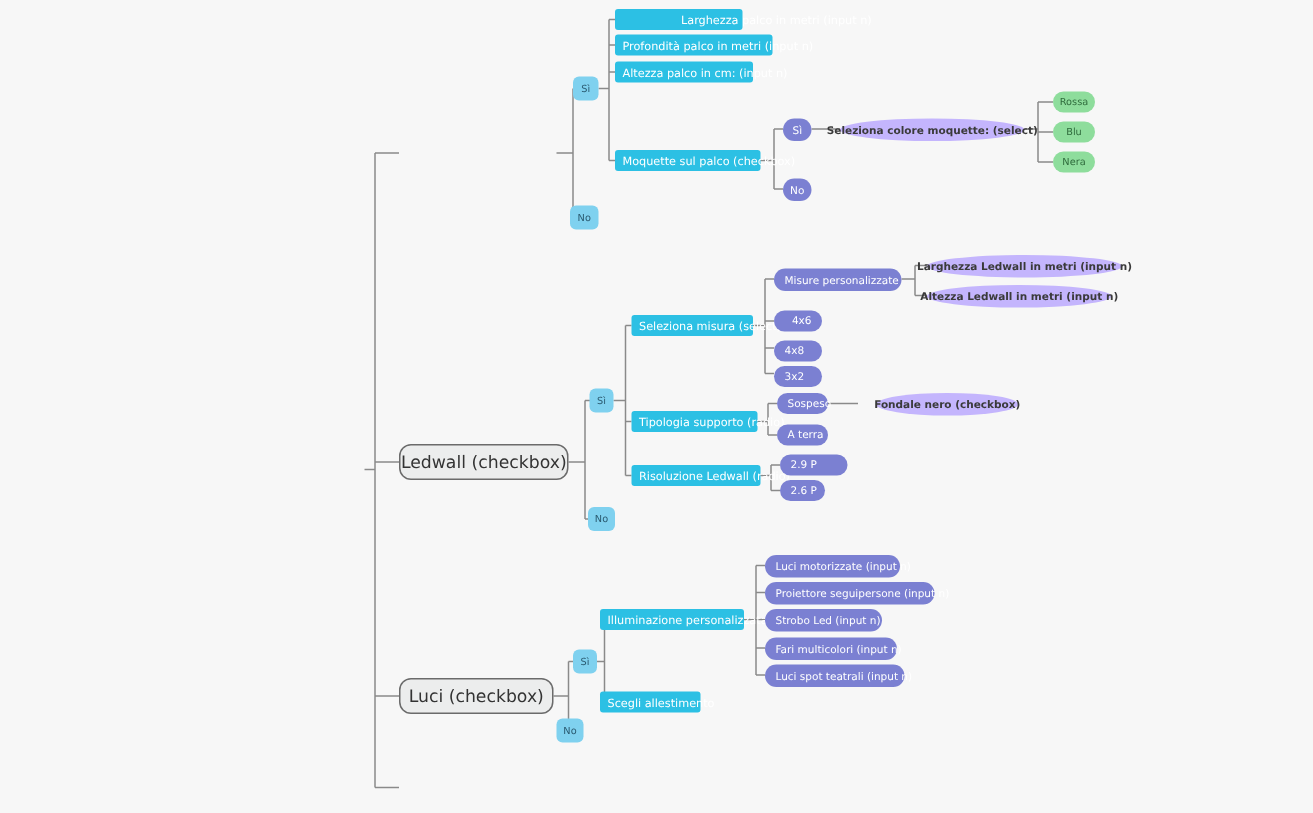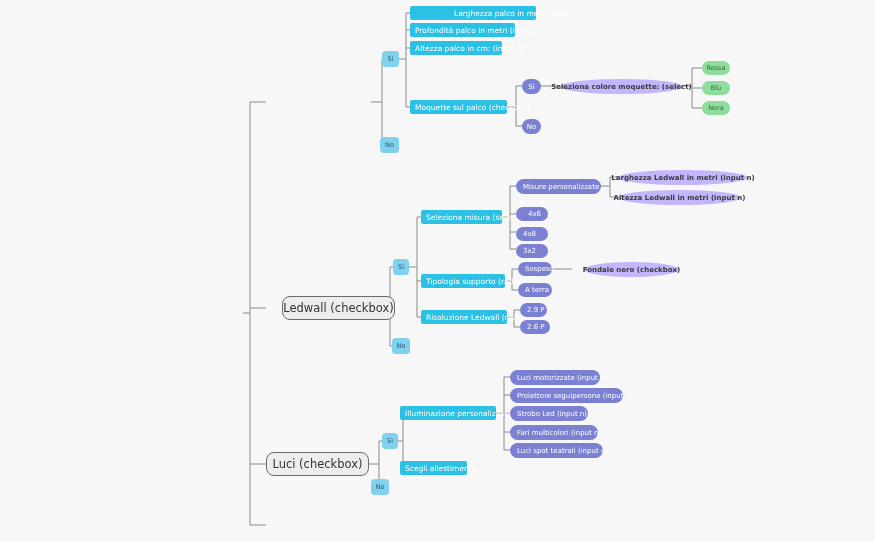--- a/index.html
+++ b/index.html
@@ -145,37 +145,37 @@
       <path d="M504 377 H510"></path>
       <path d="M504 395 H510"></path>
       <path d="M504 413 H510"></path>
       <path d="M504 432 H510"></path>
       <path d="M504 450 H510"></path>
     </g>
   </svg>
 
 
 
-  <div class="node n-main" style="left:282px;top:296px;width:113px;height:24px;align-items:center;">
+  <div class="node n-main" style="left:266px;top:296px;width:113px;height:24px;align-items:center;">
     <span>Ledwall (checkbox)</span>
   </div>
 
   <div class="node n-main" style="left:266px;top:452px;width:103px;height:24px;">
     <span>Luci (checkbox)</span>
   </div>
 
 
   <div class="node n-lblue" style="left:382px;top:51px;width:17px;height:16px;">
     <span>Sì</span>
   </div>
   <div class="node n-lblue" style="left:380px;top:137px;width:19px;height:16px;">
     <span>No</span>
   </div>
 
-  <div class="node n-cyan" style="left:410px;top:6px;width:126px;height:14px;padding-left:44px;">
+  <div class="node n-cyan" style="left:410px;top:6px;width:85px;height:14px;padding-left:44px;">
     <span>Larghezza palco in metri (input n)</span>
   </div>
   <div class="node n-cyan" style="left:410px;top:23px;width:105px;height:14px;">
     <span>Profondità palco in metri (input n)</span>
   </div>
   <div class="node n-cyan" style="left:410px;top:41px;width:92px;height:14px;">
     <span>Altezza palco in cm: (input n)</span>
   </div>
   <div class="node n-cyan" style="left:410px;top:100px;width:97px;height:14px;">
     <span>Moquette sul palco (checkbox)</span>
@@ -243,21 +243,21 @@
     <span>Sospeso</span>
   </div>
   <div class="node n-purple" style="left:518px;top:283px;width:34px;height:14px;">
     <span>A terra</span>
   </div>
 
   <div class="node n-grey" style="left:584px;top:262px;width:95px;height:15px;">
     <span>Fondale nero (checkbox)</span>
   </div>
 
-  <div class="node n-purple" style="left:520px;top:303px;width:27px;height:14px;">
+  <div class="node n-purple" style="left:520px;top:303px;width:45px;height:14px;">
     <span>2.9 P</span>
   </div>
   <div class="node n-purple" style="left:520px;top:320px;width:30px;height:14px;">
     <span>2.6 P</span>
   </div>
 
   <div class="node n-lblue" style="left:382px;top:433px;width:16px;height:16px;">
     <span>Sì</span>
   </div>
   <div class="node n-lblue" style="left:371px;top:479px;width:18px;height:16px;">

